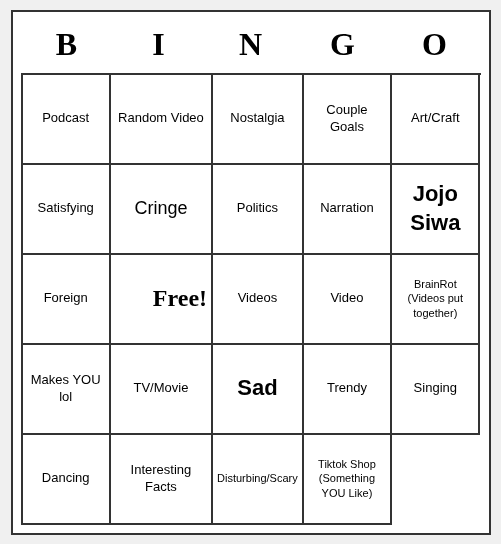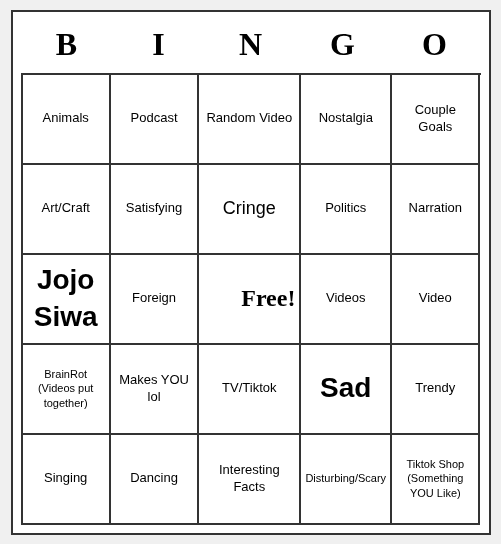--- a/index.html
+++ b/index.html
@@ -54,21 +54,21 @@
       align-items: center;
       justify-content: center;
       text-align: center;
       padding: 6px 4px;
       font-size: 13px;
       font-family: Arial, sans-serif;
       line-height: 1.3;
     }
 
     .bingo-cell.large-text {
-      font-size: 28px;
+      font-size: 22px;
       font-weight: bold;
     }
 
     .bingo-cell.medium-text {
       font-size: 18px;
       font-weight: normal;
     }
 
     .bingo-cell.free-space {
       font-size: 24px;
@@ -88,38 +88,37 @@
   <div class="bingo-header">
 
   <span class="bingo-letter">B</span>
       <span class="bingo-letter">I</span>
       <span class="bingo-letter">N</span>
       <span class="bingo-letter">G</span>
       <span class="bingo-letter">O</span>
     </div>
   <div class="bingo-grid">
 
-  <div class="bingo-cell">Animals</div>
       <div class="bingo-cell">Podcast</div>
       <div class="bingo-cell">Random Video</div>
       <div class="bingo-cell">Nostalgia</div>
       <div class="bingo-cell">Couple Goals</div>
       <div class="bingo-cell">Art/Craft</div>
       <div class="bingo-cell">Satisfying</div>
       <div class="bingo-cell medium-text">Cringe</div>
       <div class="bingo-cell">Politics</div>
       <div class="bingo-cell">Narration</div>
       <div class="bingo-cell large-text">Jojo Siwa</div>
       <div class="bingo-cell">Foreign</div>
       <div class="bingo-cell free-space">Free!</div>
       <div class="bingo-cell">Videos</div>
       <div class="bingo-cell">Video</div>
       <div class="bingo-cell small-text">BrainRot (Videos put together)</div>
       <div class="bingo-cell">Makes YOU lol</div>
-      <div class="bingo-cell">TV/Tiktok</div>
+      <div class="bingo-cell">TV/Movie</div>
       <div class="bingo-cell large-text">Sad</div>
       <div class="bingo-cell">Trendy</div>
       <div class="bingo-cell">Singing</div>
       <div class="bingo-cell">Dancing</div>
       <div class="bingo-cell">Interesting Facts</div>
       <div class="bingo-cell small-text">Disturbing/Scary</div>
       <div class="bingo-cell small-text">Tiktok Shop (Something YOU Like)</div>
     </div>
 </div>
 

